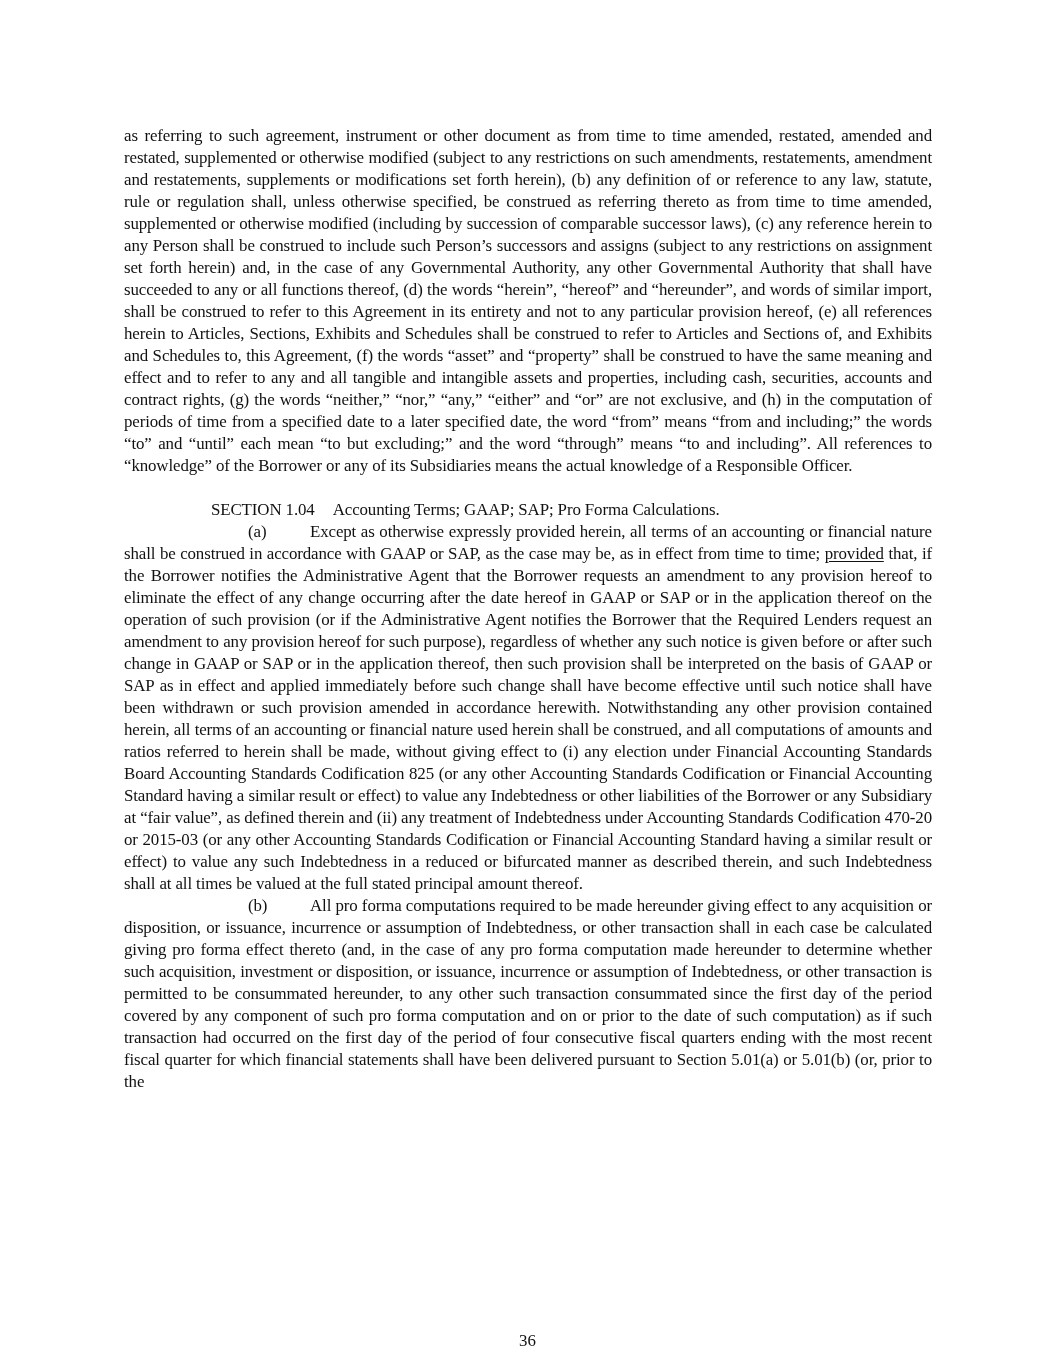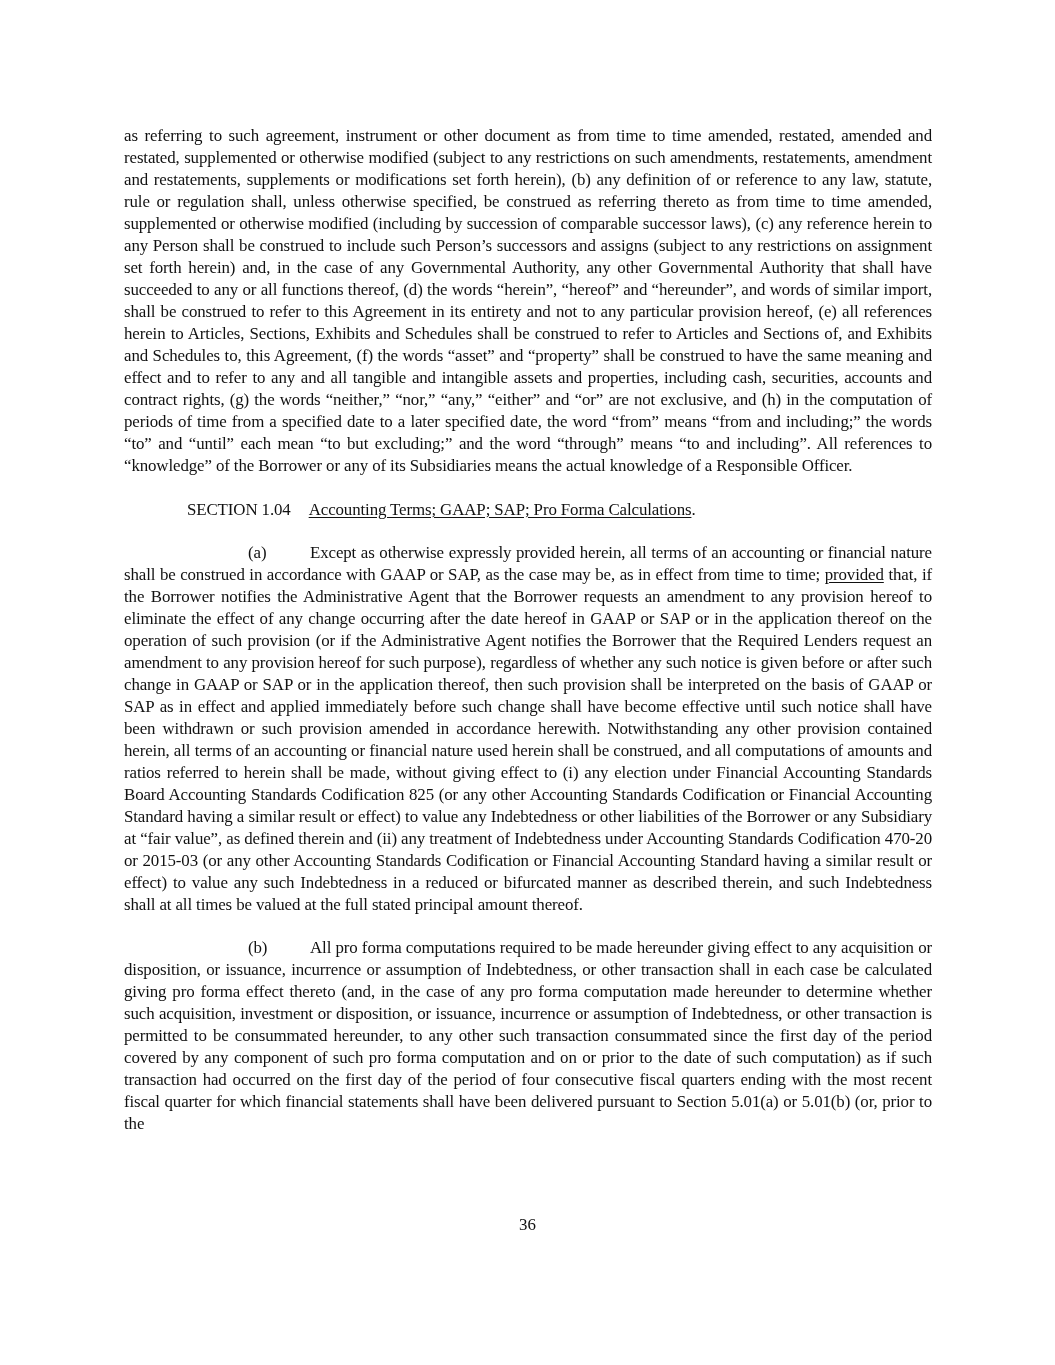--- a/index.html
+++ b/index.html
@@ -30,31 +30,30 @@
   }
   .para.p1 { }
   .section-heading {
     margin: 0;
     margin-top: 22px;
     font-size: 16.9px;
     line-height: 21.8px;
     padding-left: 63px;
     letter-spacing: -0.12px;
   }
-  .section-heading .num { margin-right: 18px; }
-  .section-heading .title { text-decoration: underline; text-underline-offset: 2px; }
+  .section-heading .num { margin-right: 18px; margin-left: 24px; }
+  .section-heading .title { text-underline-offset: 2px; }
   .sub {
-    margin-top: 21px;
     text-indent: 124px;
   }
   .sub .label { display: inline-block; width: 62px; text-indent: 0; }
   .underline { text-decoration: underline; text-underline-offset: 2px; }
   .page-number {
     position: absolute;
-    top: 1214px;
+    top: 1330px;
     left: 0;
     width: 1055px;
     text-align: center;
     font-size: 16.9px;
     line-height: 21.8px;
   }
 </style>
 </head>
 <body>
 

